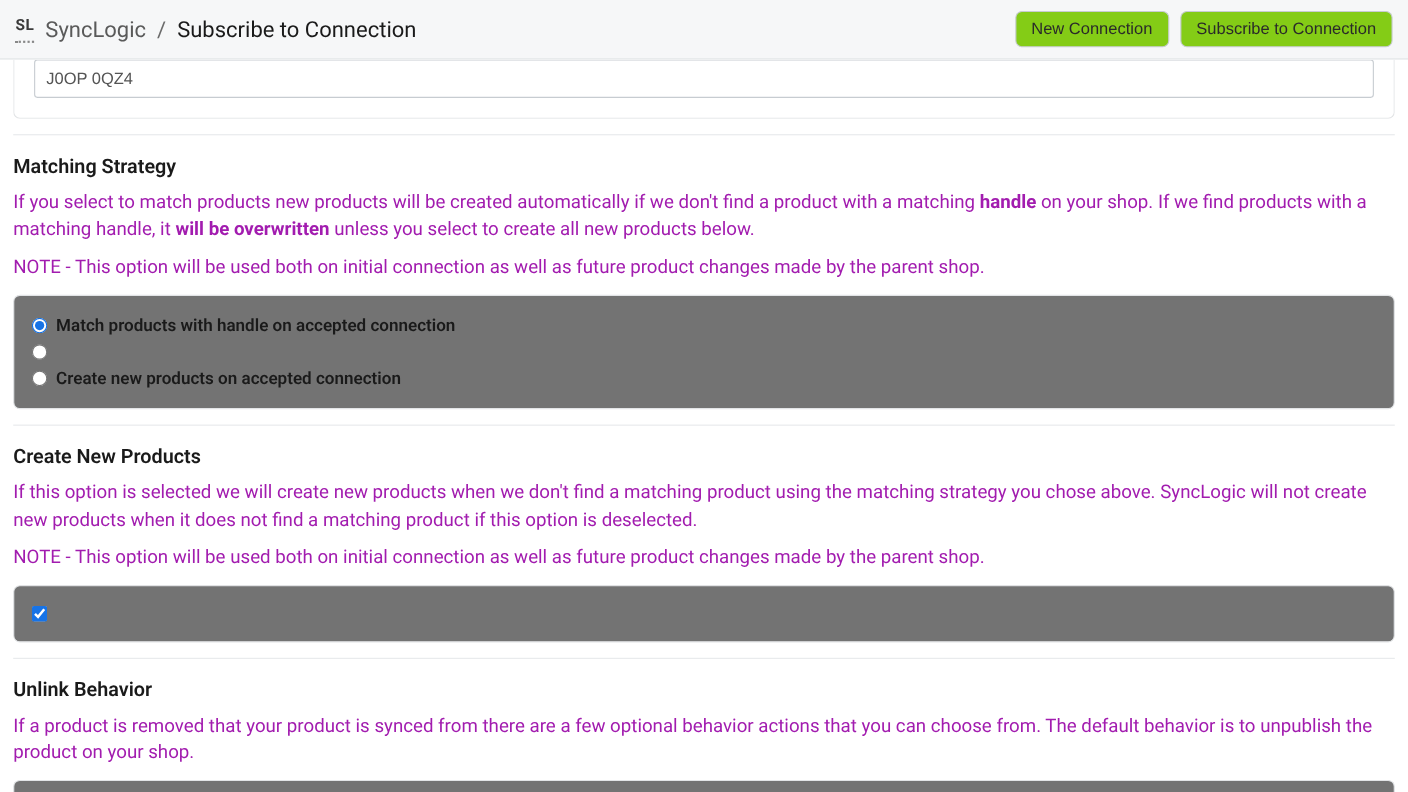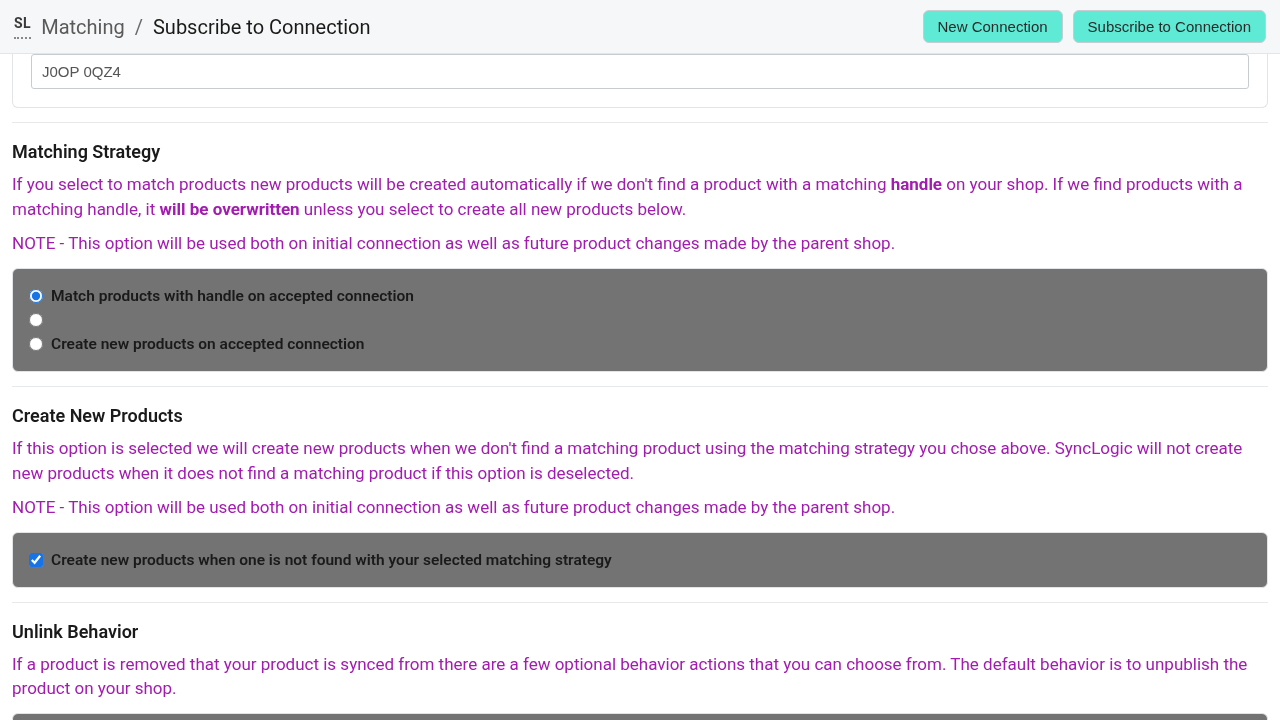--- a/index.html
+++ b/index.html
@@ -43,21 +43,21 @@
   .page-name {
     font-size: 20px;
     color: #1a1a1a;
   }
   .topbar-right {
     margin-left: auto;
     display: flex;
     gap: 10px;
   }
   .btn {
-    background: #5eead4;
+    background: #84cc16;
     border: 1px solid #c7ccd1;
     border-radius: 6px;
     padding: 7px 14px;
     font-size: 15px;
     color: #2a2a2a;
     cursor: pointer;
     text-align: right;
   }
   .page {
     padding: 54px 12px 30px 12px;
@@ -115,21 +115,21 @@
     cursor: pointer;
   }
   .opt-row label { cursor: pointer; }
 </style>
 </head>
 <body>
 
 <div class="topbar">
   <div class="topbar-left">
     <span class="logo">SL</span>
-    <span class="app-name">Matching</span>
+    <span class="app-name">SyncLogic</span>
     <span class="bc-sep">/</span>
     <span class="page-name">Subscribe to Connection</span>
   </div>
   <div class="topbar-right">
     <button class="btn">New Connection</button>
     <button class="btn">Subscribe to Connection</button>
   </div>
 </div>
 
 <div class="page">
@@ -160,21 +160,20 @@
   </div>
 
   <hr class="section-rule">
 
   <h2 class="section-title">Create New Products</h2>
   <p class="section-desc">If this option is selected we will create new products when we don't find a matching product using the matching strategy you chose above. SyncLogic will not create new products when it does not find a matching product if this option is deselected.</p>
   <p class="section-note">NOTE - This option will be used both on initial connection as well as future product changes made by the parent shop.</p>
   <div class="option-box">
     <div class="opt-row">
       <input type="checkbox" id="c1" checked="" style="">
-      <label for="c1">Create new products when one is not found with your selected matching strategy</label>
     </div>
   </div>
 
   <hr class="section-rule">
 
   <h2 class="section-title">Unlink Behavior</h2>
   <p class="section-desc">If a product is removed that your product is synced from there are a few optional behavior actions that you can choose from. The default behavior is to unpublish the product on your shop.</p>
   <div class="option-box">
     
     

